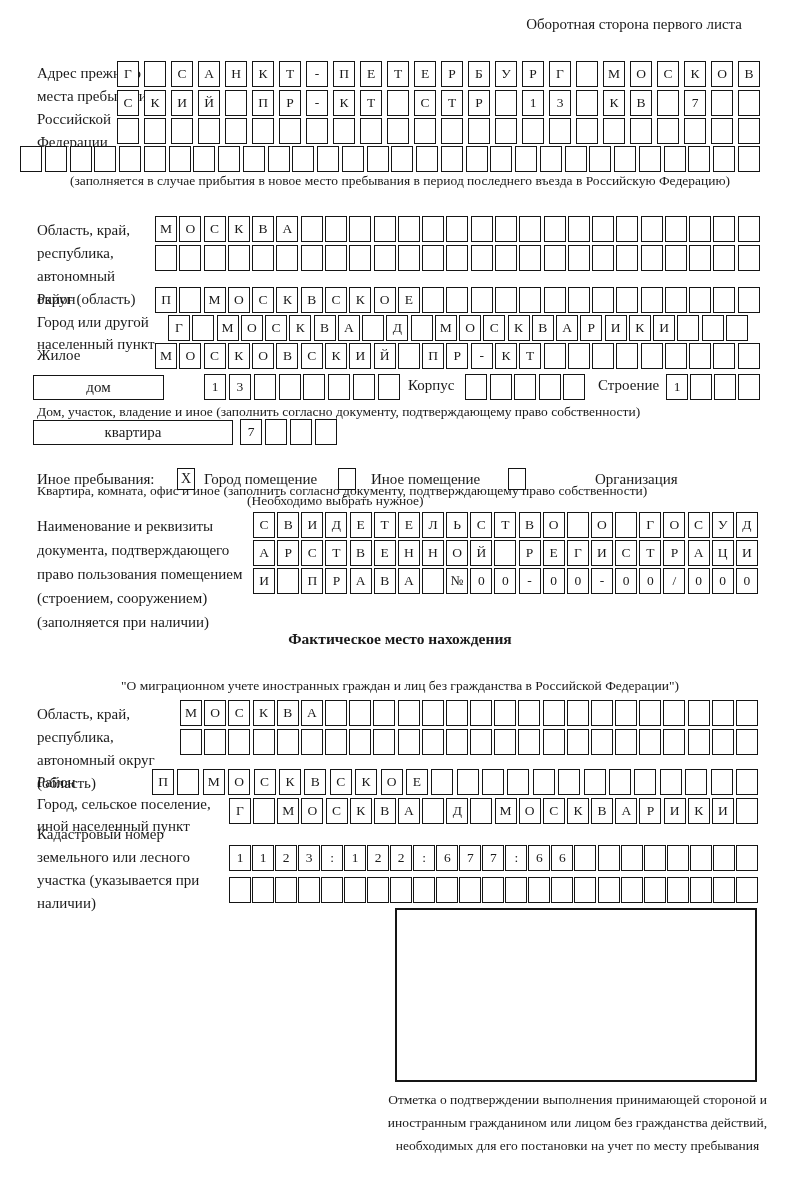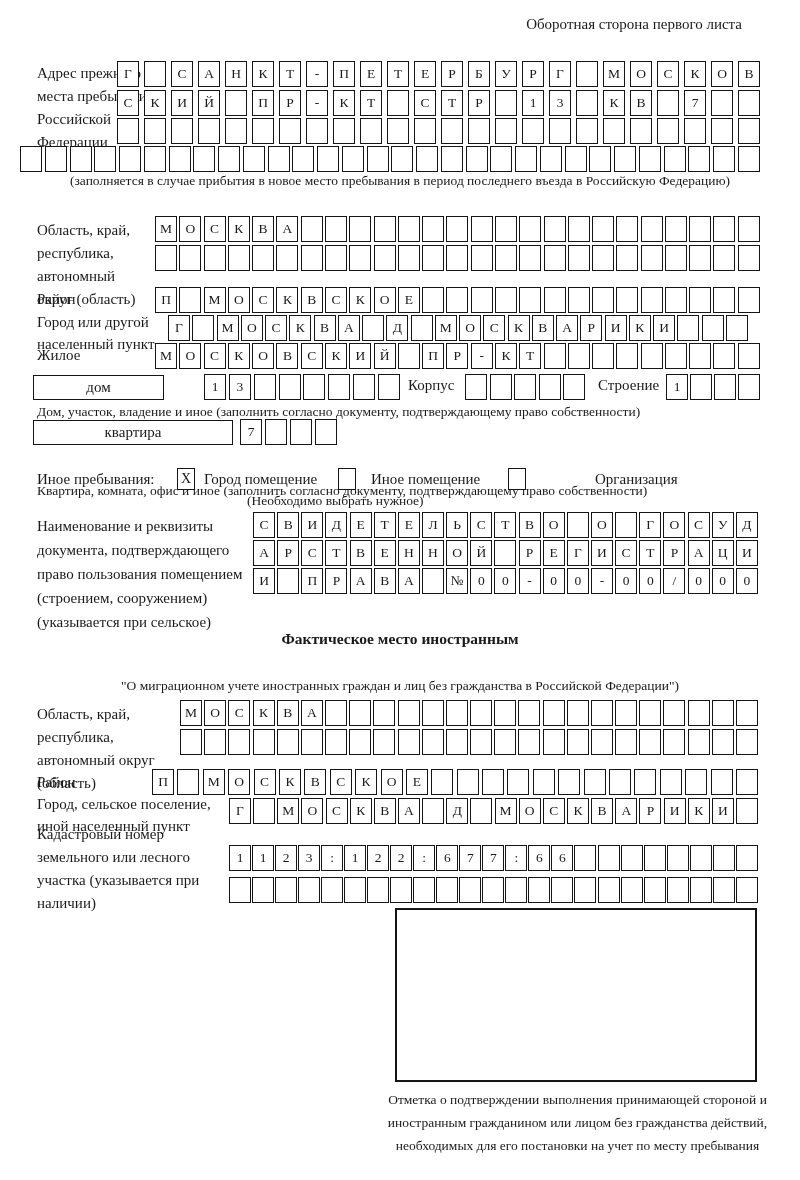--- a/index.html
+++ b/index.html
@@ -332,21 +332,21 @@
 
   <div class="abs inline-lbl" style="left:37px;top:471px;">Иное пребывания:</div>
   <div class="abs chk" style="left:177px;top:468px;">X</div>
   <div class="abs inline-lbl" style="left:204px;top:471px;">Город помещение</div>
   <div class="abs chk" style="left:338px;top:468px;"></div>
   <div class="abs inline-lbl" style="left:371px;top:471px;text-align:center;">Иное помещение</div>
   <div class="abs chk" style="left:508px;top:468px;"></div>
   <div class="abs inline-lbl" style="left:552px;top:471px;margin-left:43px;">Организация</div>
   <div class="abs caption" style="left:247px;top:493px;">(Необходимо выбрать нужное)</div>
 
-  <div class="abs lbl" style="left:37px;top:514px;width:215px;line-height:24px;">Наименование и реквизиты документа, подтверждающего право пользования помещением (строением, сооружением) (указывается при сельское)</div>
+  <div class="abs lbl" style="left:37px;top:514px;width:215px;line-height:24px;">Наименование и реквизиты документа, подтверждающего право пользования помещением (строением, сооружением) (заполняется при наличии)</div>
   <div class="abs grid" style="left:253px;top:512px;width:505px;">
       <span class="cell">С</span>
       <span class="cell">В</span>
       <span class="cell">И</span>
       <span class="cell">Д</span>
       <span class="cell">Е</span>
       <span class="cell">Т</span>
       <span class="cell">Е</span>
       <span class="cell">Л</span>
       <span class="cell">Ь</span>
@@ -403,21 +403,21 @@
       <span class="cell">0</span>
       <span class="cell">-</span>
       <span class="cell">0</span>
       <span class="cell">0</span>
       <span class="cell">/</span>
       <span class="cell">0</span>
       <span class="cell">0</span>
       <span class="cell">0</span>
     </div>
 
-  <div class="abs sec-title" style="top:630px;">Фактическое место иностранным</div>
+  <div class="abs sec-title" style="top:630px;">Фактическое место нахождения</div>
   <div class="abs note" style="top:678px;">"О миграционном учете иностранных граждан и лиц без гражданства в Российской Федерации")</div>
 
   <div class="abs lbl" style="left:37px;top:703px;width:135px;">Область, край, республика, автономный округ (область)</div>
   <div class="abs grid" style="left:180px;top:700px;width:578px;">
       <span class="cell">М</span>
       <span class="cell">О</span>
       <span class="cell">С</span>
       <span class="cell">К</span>
       <span class="cell">В</span>
       <span class="cell">А</span>

